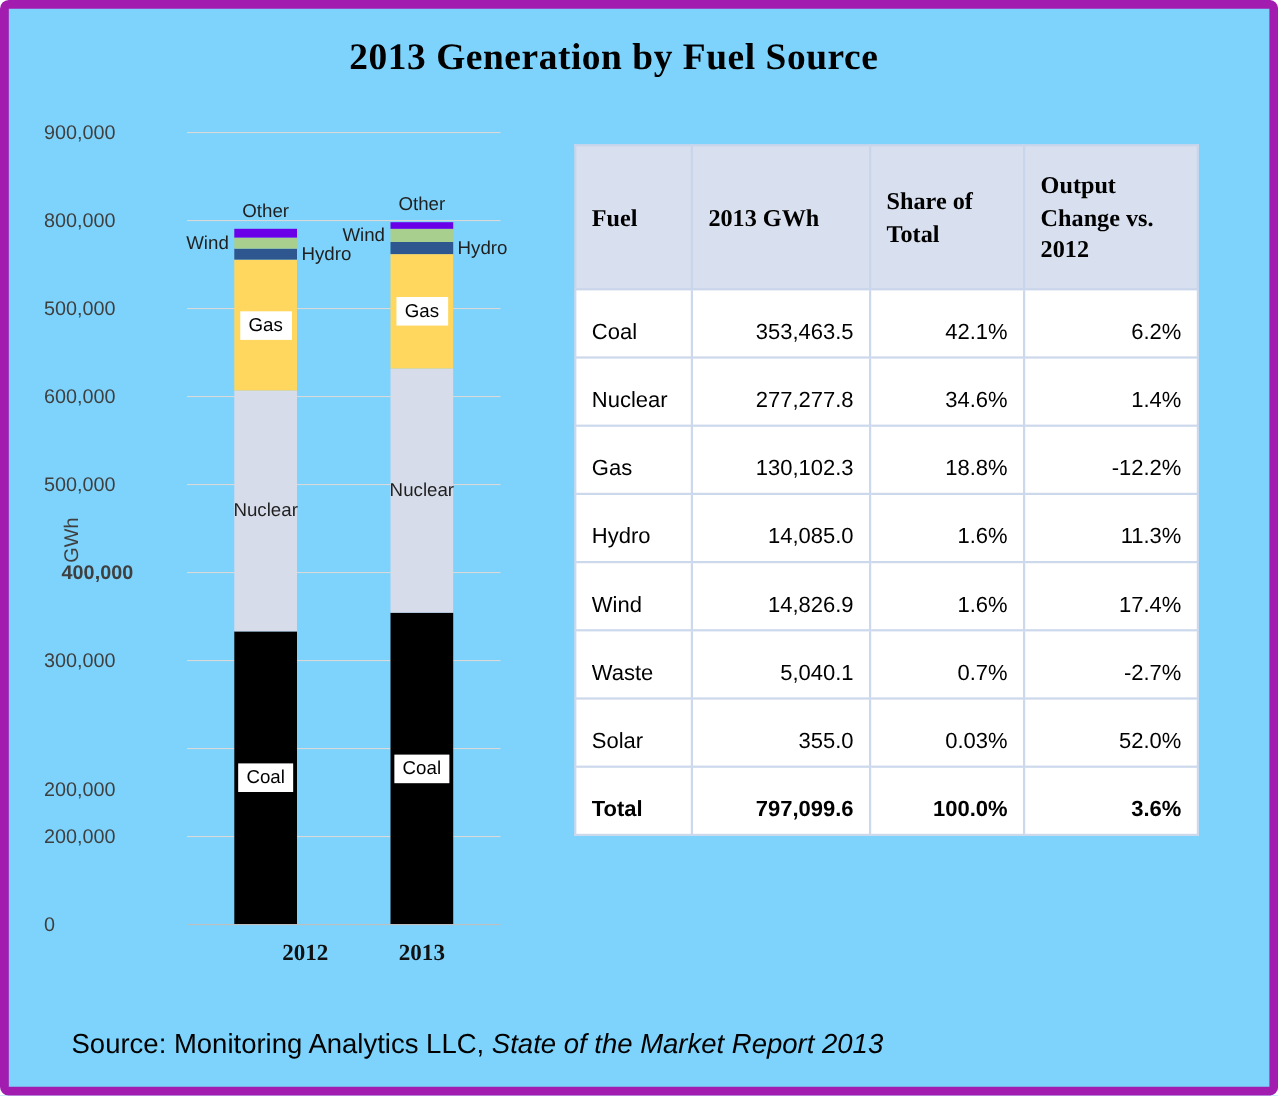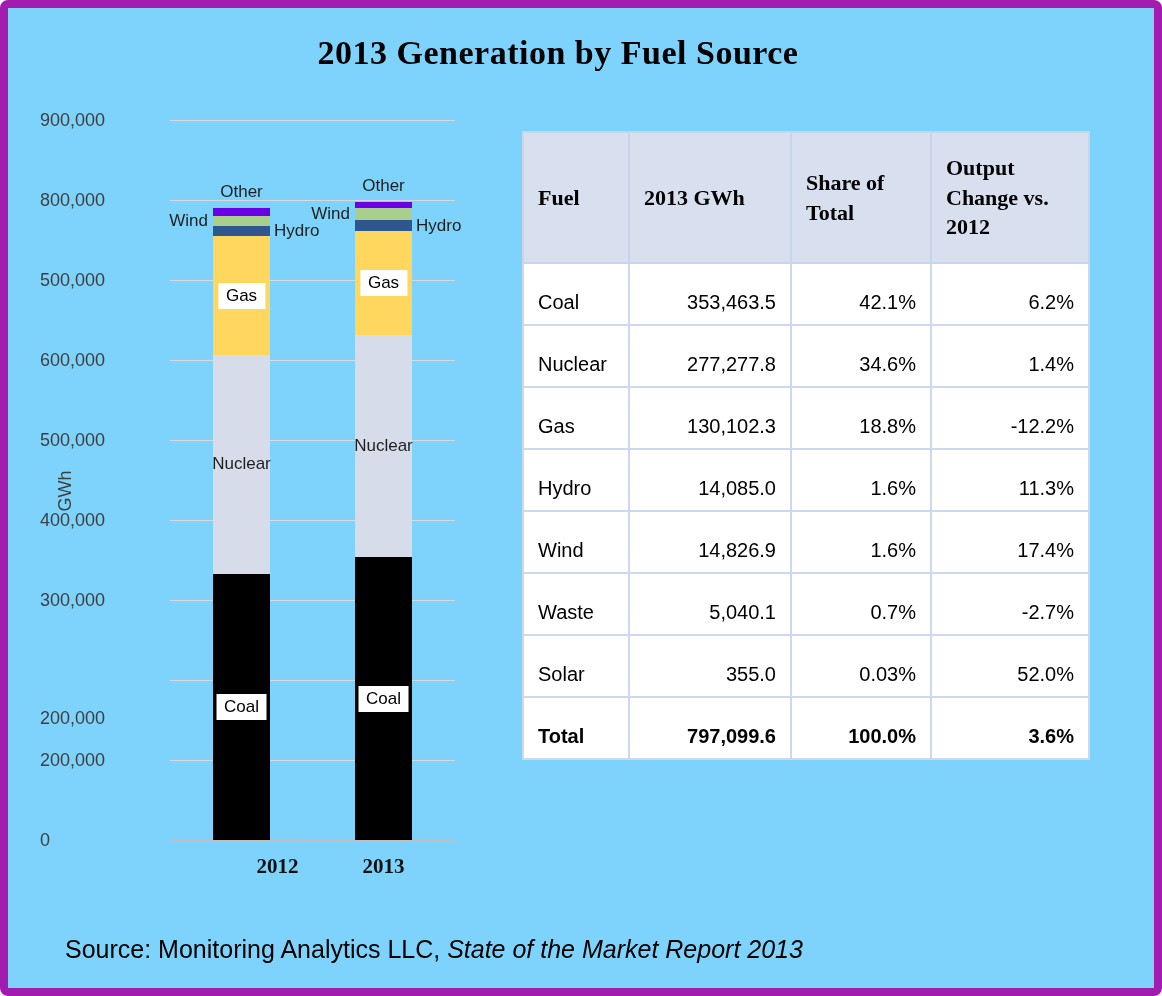--- a/index.html
+++ b/index.html
@@ -64,21 +64,21 @@
     <div id="plot-layers">
         <div class="gridline zero" style="left: 140px; top: 740px; width: 285px;"></div>
         <div class="y-tick" style="left: 10px; top: 729px;">0</div>
         <div class="gridline" style="left: 140px; top: 660px; width: 285px;"></div>
         <div class="y-tick" style="left: 10px; top: 649px;">200,000</div>
         <div class="gridline" style="left: 140px; top: 580px; width: 285px;"></div>
         <div class="y-tick" style="left: 10px; top: 569px; margin-top: 38px;">200,000</div>
         <div class="gridline" style="left: 140px; top: 500px; width: 285px;"></div>
         <div class="y-tick" style="left: 10px; top: 489px;">300,000</div>
         <div class="gridline" style="left: 140px; top: 420px; width: 285px;"></div>
-        <div class="y-tick" style="left: 10px; top: 409px;">400,000</div>
+        <div class="y-tick" style="left: 26px; top: 409px; font-weight: bold;">400,000</div>
         <div class="gridline" style="left: 140px; top: 340px; width: 285px;"></div>
         <div class="y-tick" style="left: 10px; top: 329px;">500,000</div>
         <div class="gridline" style="left: 140px; top: 260px; width: 285px;"></div>
         <div class="y-tick" style="left: 10px; top: 249px;">600,000</div>
         <div class="gridline" style="left: 140px; top: 180px; width: 285px;"></div>
         <div class="y-tick" style="left: 10px; top: 169px;">500,000</div>
         <div class="gridline" style="left: 140px; top: 100px; width: 285px;"></div>
         <div class="y-tick" style="left: 10px; top: 89px;">800,000</div>
         <div class="gridline" style="left: 140px; top: 20px; width: 285px;"></div>
         <div class="y-tick" style="left: 10px; top: 9px;">900,000</div>

